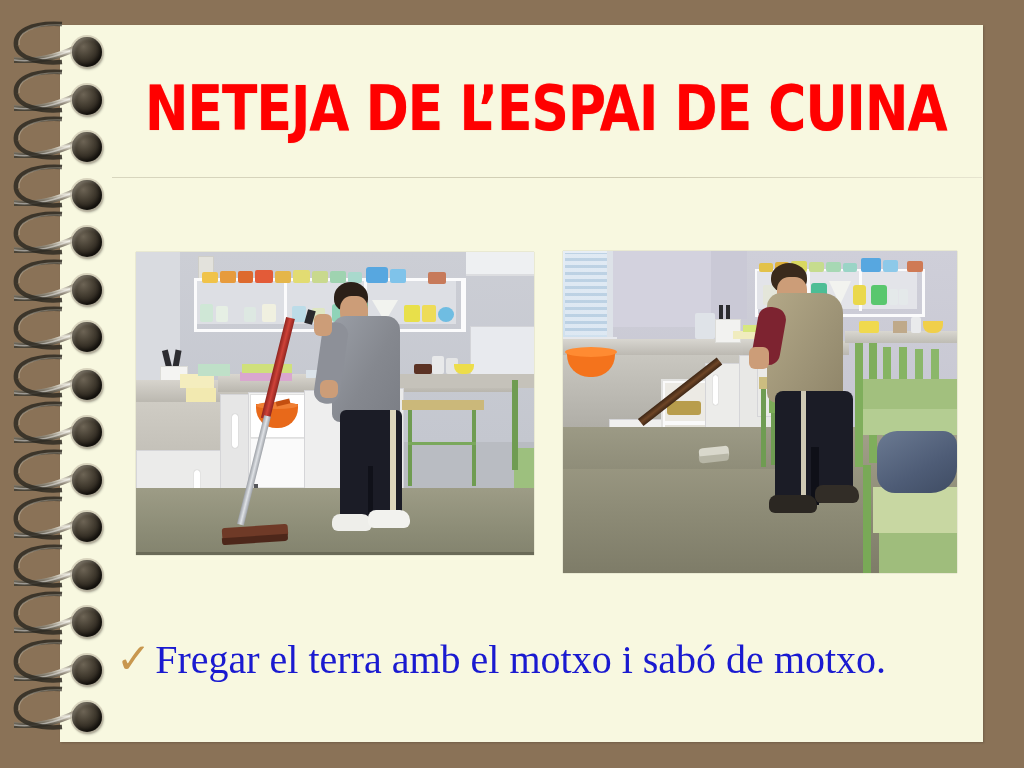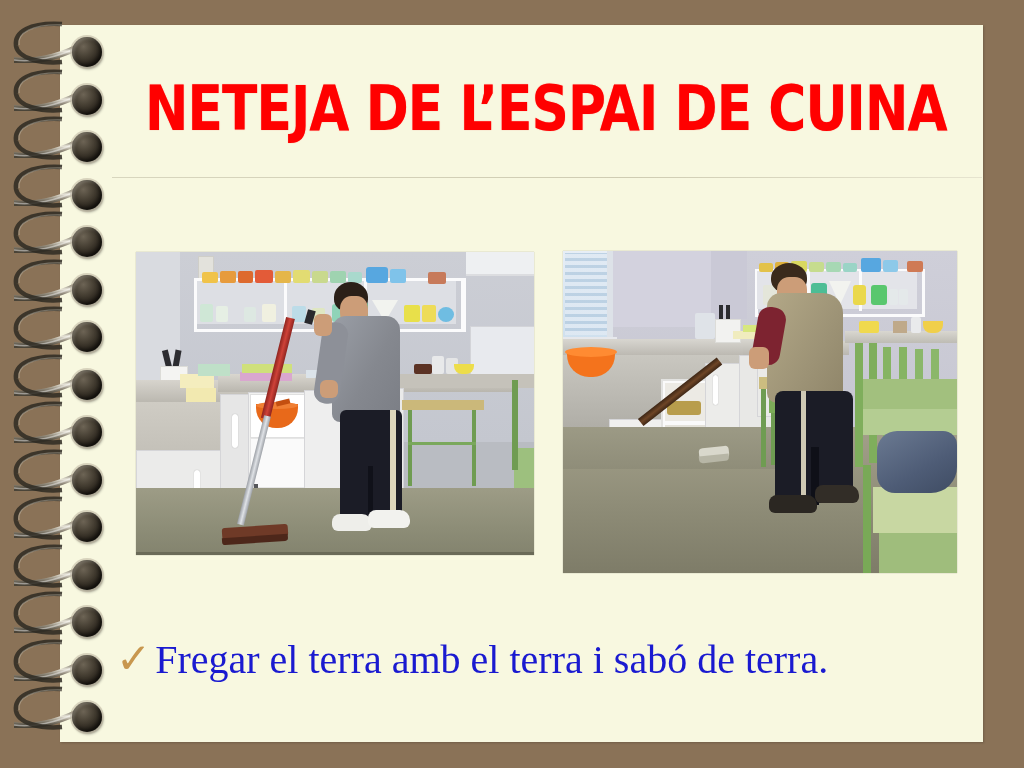--- a/index.html
+++ b/index.html
@@ -374,21 +374,21 @@
         <div style="position:absolute;left:252px;top:234px;width:44px;height:18px;background:#322d27;border-radius:8px 10px 6px 6px;"></div>
 
         <div style="position:absolute;left:152px;top:110px;width:9px;height:100px;background:linear-gradient(90deg,#3d2615,#6e4526,#3d2615);transform:rotate(52deg);transform-origin:top center;"></div>
         <div style="position:absolute;left:136px;top:196px;width:30px;height:12px;background:#d9d8cc;border-radius:4px;transform:rotate(-6deg);"></div>
         <div style="position:absolute;left:136px;top:204px;width:30px;height:7px;background:#b7b6a6;border-radius:0 0 4px 4px;transform:rotate(-6deg);"></div>
       </div>
     </div>
 
     <div id="bullet-row">
       <span id="bullet-check">✓</span>
-      <span id="bullet-text">Fregar el terra amb el terra i sabó de terra.</span>
+      <span id="bullet-text">Fregar el terra amb el motxo i sabó de motxo.</span>
     </div>
 
   </div>
 
   <div id="spiral">
       <div class="coil" style="top: 31px;">
         <div class="wire"><svg width="78" height="18" viewBox="0 0 78 18">
             <defs>
               <linearGradient id="wg0" x1="0" y1="0" x2="0" y2="1">
                 <stop offset="0%" stop-color="#6e6757"></stop>

